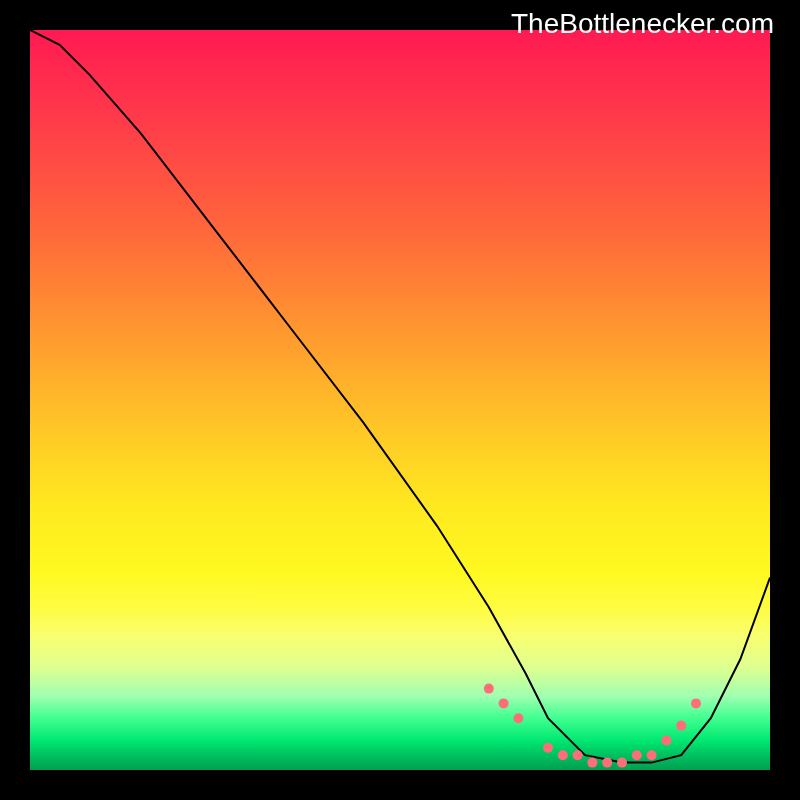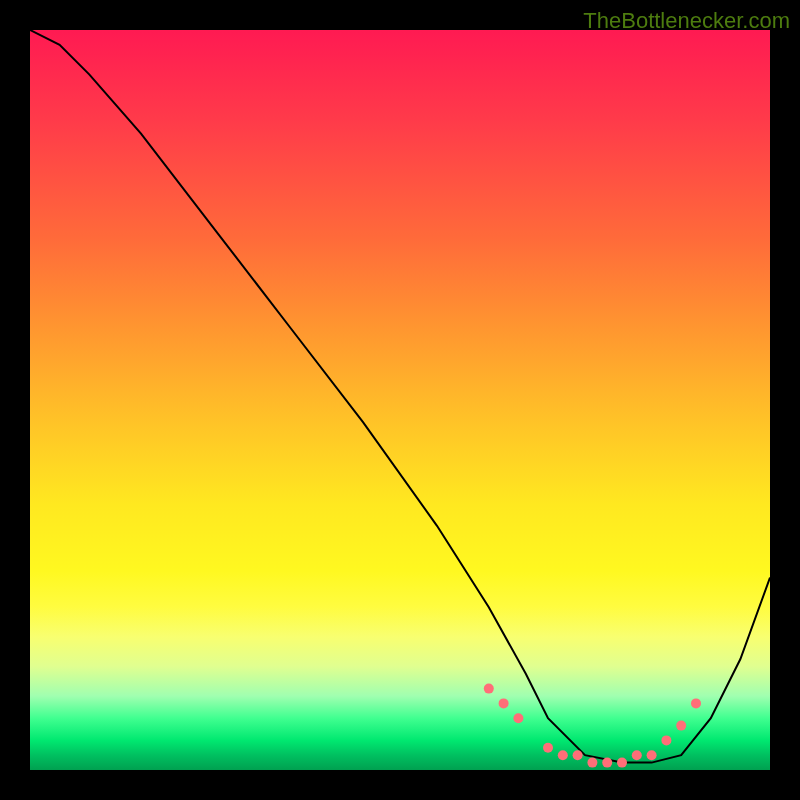--- a/index.html
+++ b/index.html
@@ -13,23 +13,23 @@
   }
   .outer-frame {
     width: 800px;
     height: 800px;
     background: #000;
     position: relative;
   }
   .watermark {
     position: absolute;
     top: 8px;
-    right: 10px;
-    color: #4d7c0f;
-    font-size: 22px;
+    right: 26px;
+    color: #ffffff;
+    font-size: 28px;
     font-weight: 500;
     z-index: 10;
   }
   .plot-area {
     position: absolute;
     left: 30px;
     top: 30px;
     width: 740px;
     height: 740px;
     background: linear-gradient(to bottom,

